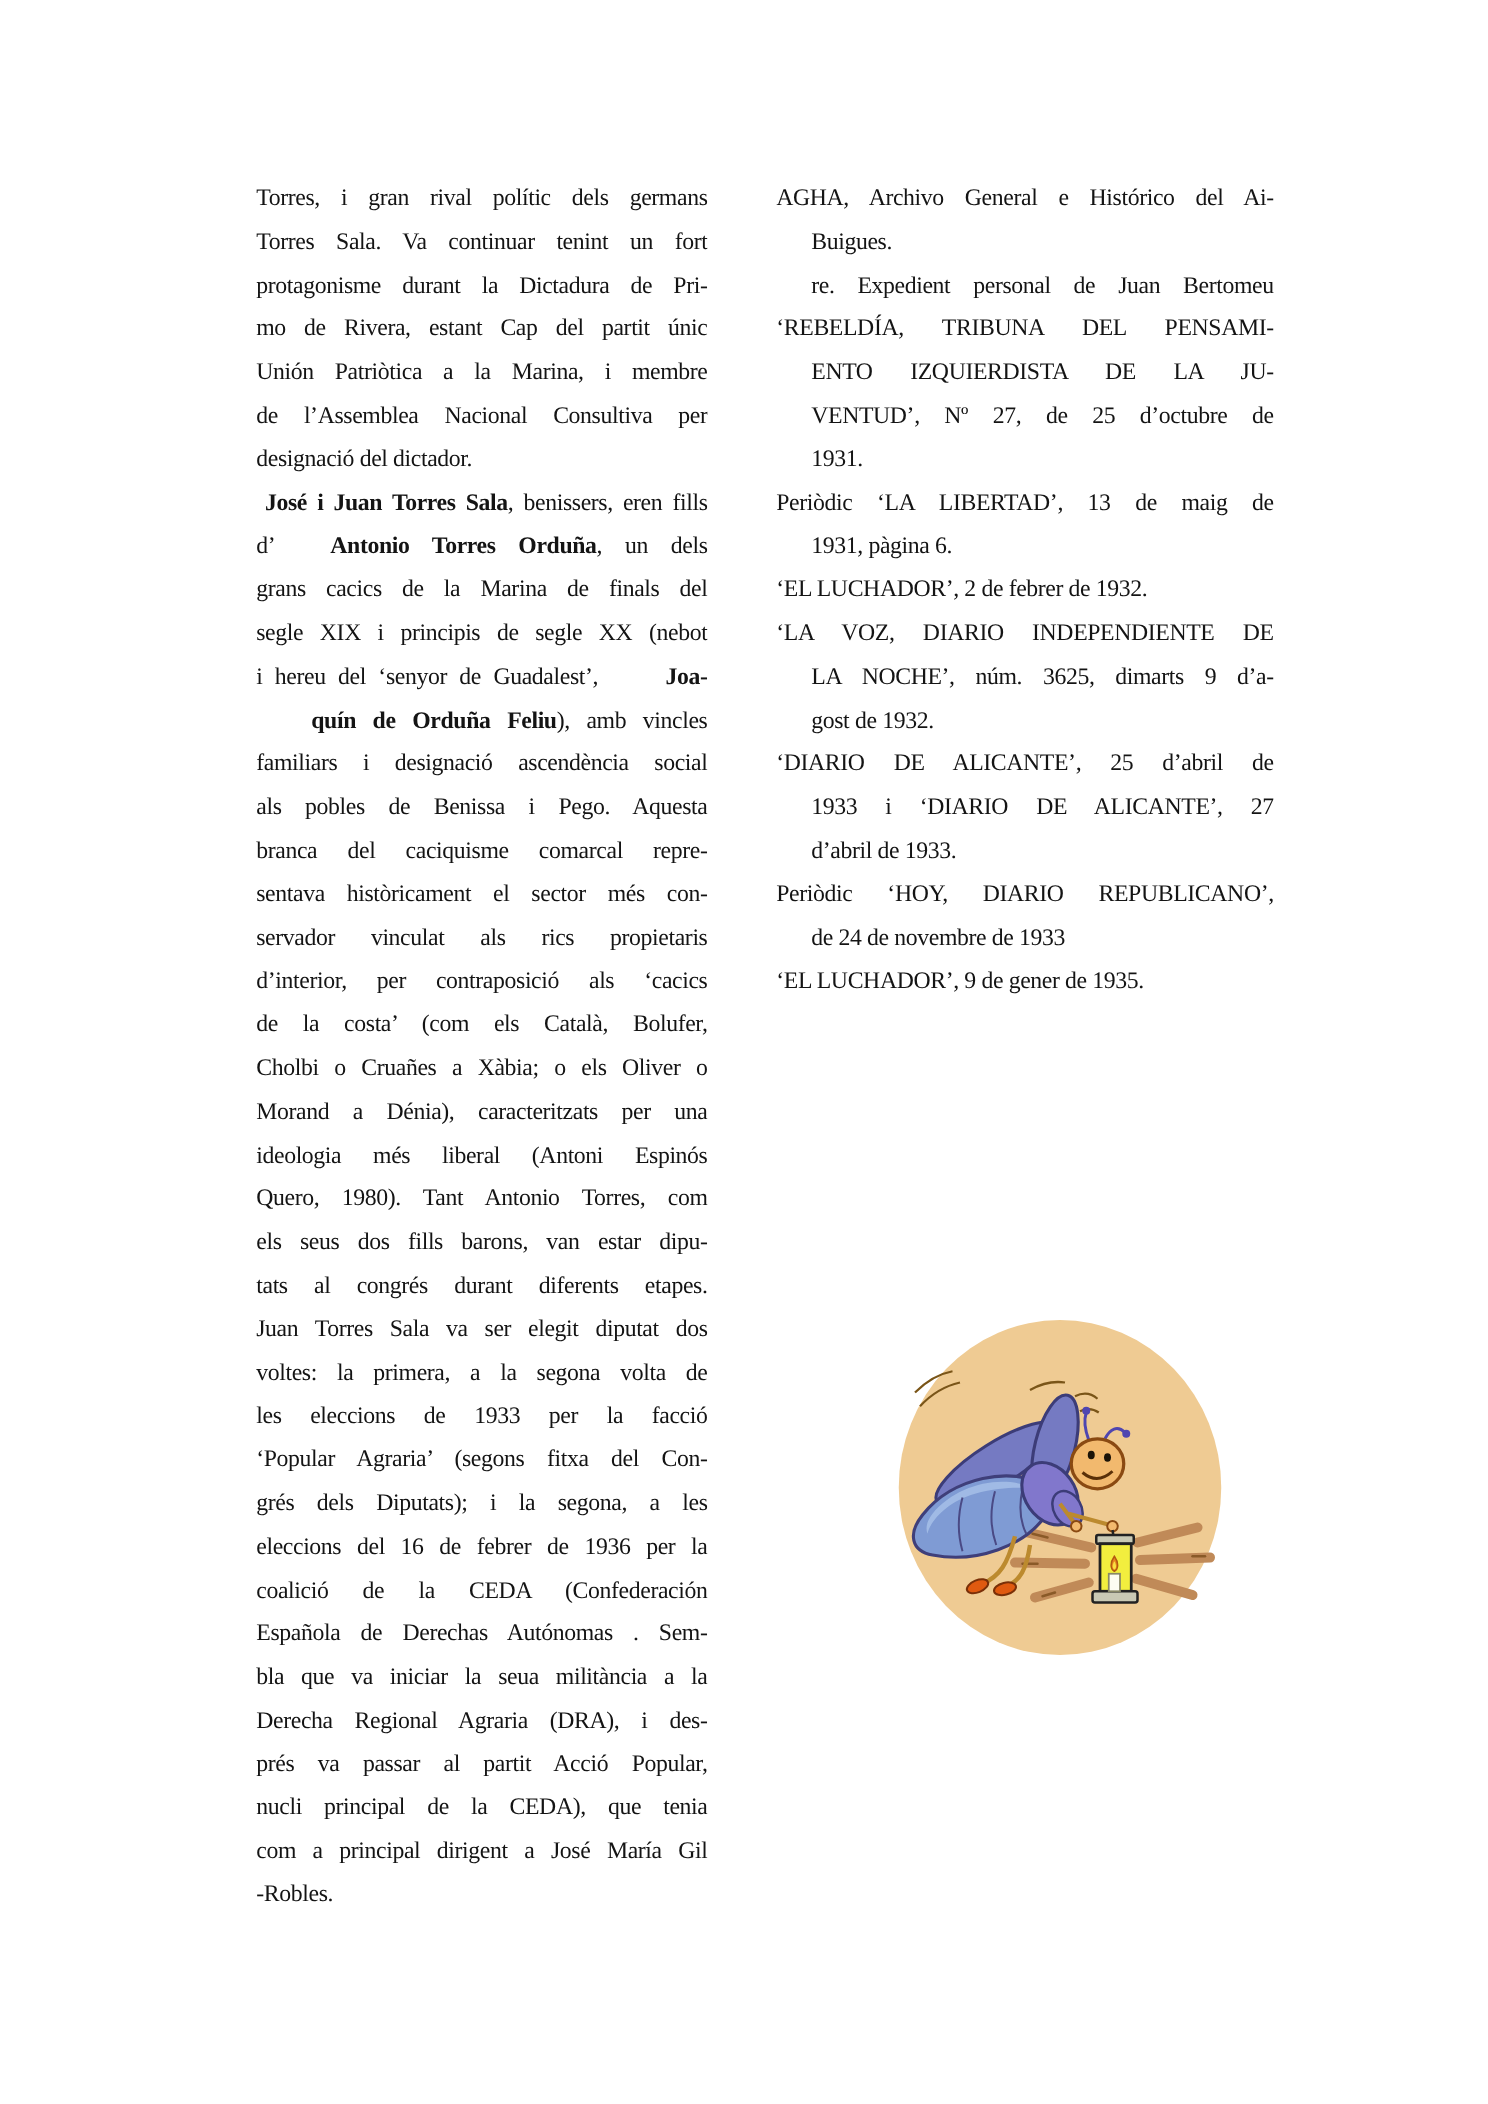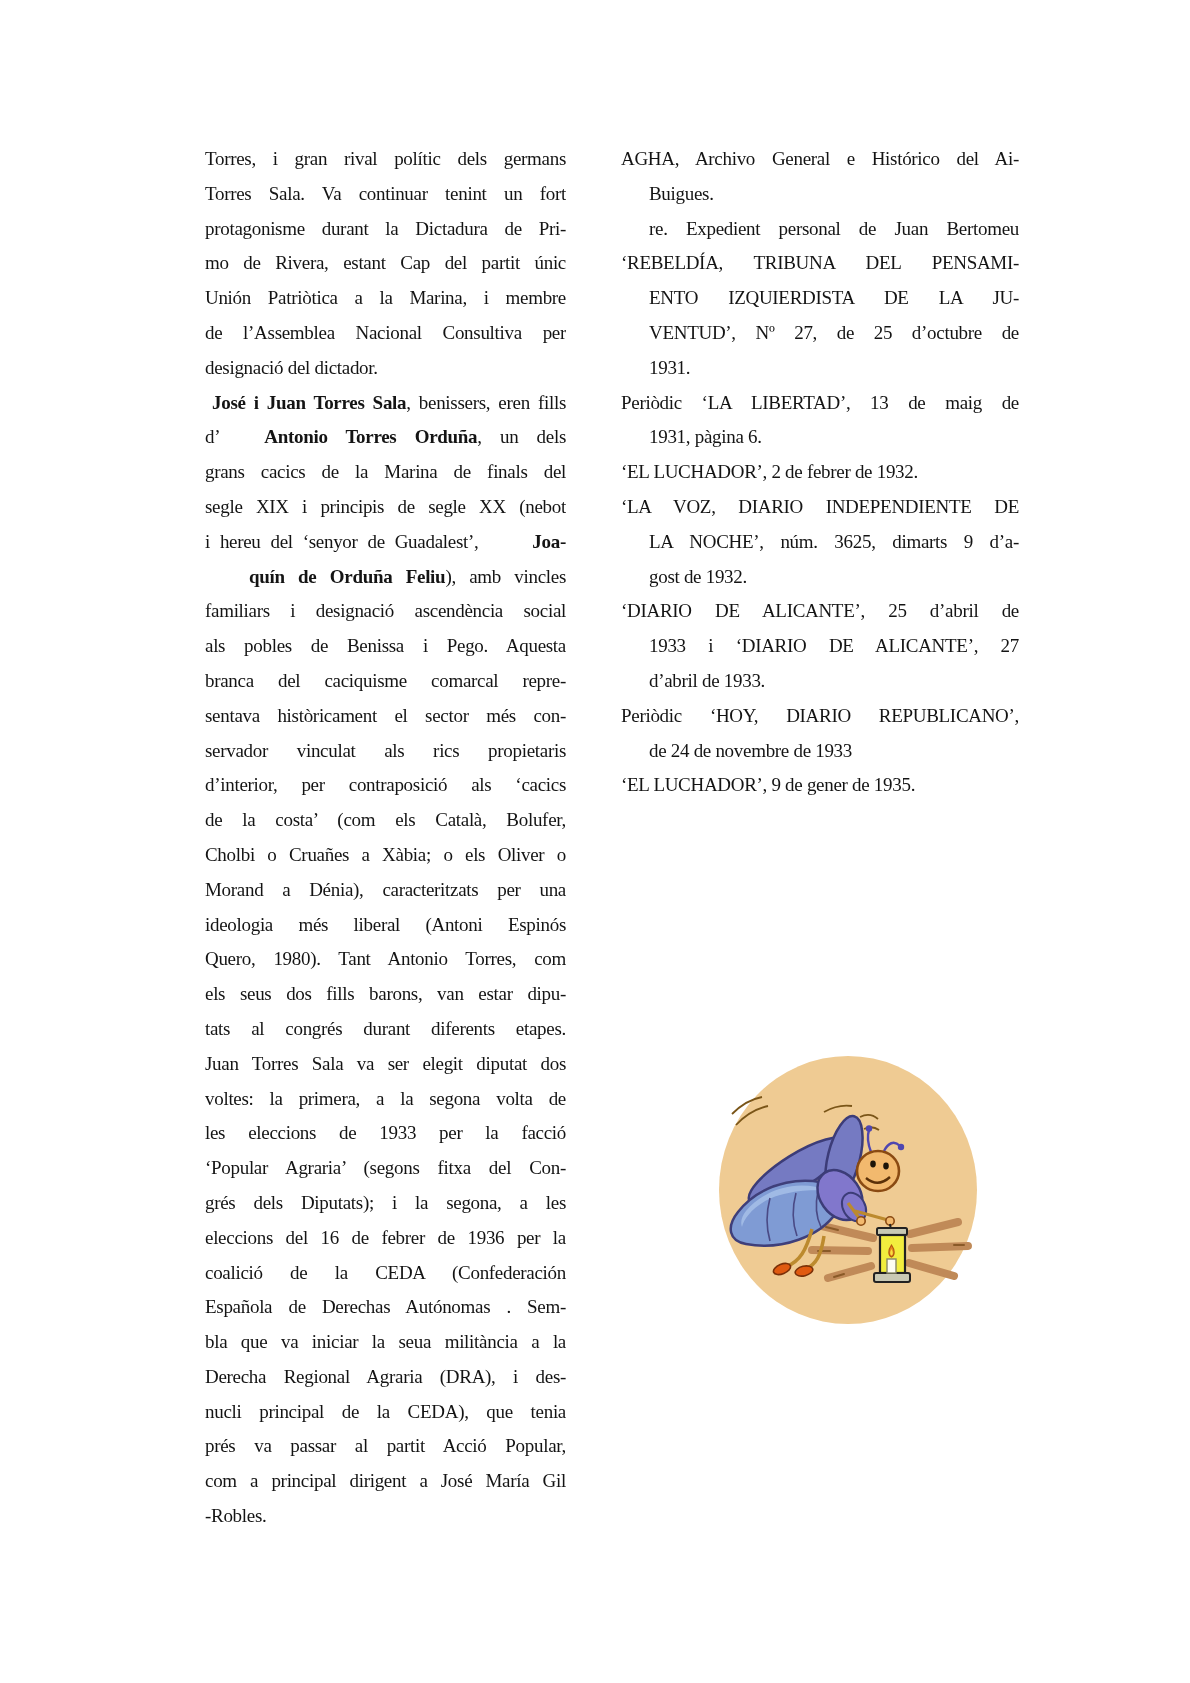--- a/index.html
+++ b/index.html
@@ -74,22 +74,22 @@
       <div class="line ind"><span>Juan Torres Sala va ser elegit diputat dos</span></div>
       <div class="line ind"><span>voltes: la primera, a la segona volta de</span></div>
       <div class="line ind"><span>les eleccions de 1933 per la facció</span></div>
       <div class="line ind"><span>‘Popular Agraria’ (segons fitxa del Con-</span></div>
       <div class="line ind"><span>grés dels Diputats); i la segona, a les</span></div>
       <div class="line ind"><span>eleccions del 16 de febrer de 1936 per la</span></div>
       <div class="line ind"><span>coalició de la CEDA (Confederación</span></div>
       <div class="line ind"><span>Española de Derechas Autónomas . Sem-</span></div>
       <div class="line ind"><span>bla que va iniciar la seua militància a la</span></div>
       <div class="line ind"><span>Derecha Regional Agraria (DRA), i des-</span></div>
+      <div class="line ind"><span>prés va passar al partit Acció Popular,</span></div>
       <div class="line ind"><span>nucli principal de la CEDA), que tenia</span></div>
-      <div class="line ind"><span>prés va passar al partit Acció Popular,</span></div>
       <div class="line ind"><span>com a principal dirigent a José María Gil</span></div>
       <div class="line ind last"><span>-Robles.</span></div>
     </div>
   </div>
 <div id="right-col" class="col">
     <div class="para">
       <div class="line"><span>AGHA, Archivo General e Histórico del Ai-</span></div>
       <div class="line ind last"><span>Buigues.</span></div>
       <div class="line ind"><span>re. Expedient personal de Juan Bertomeu</span></div>
     </div>

